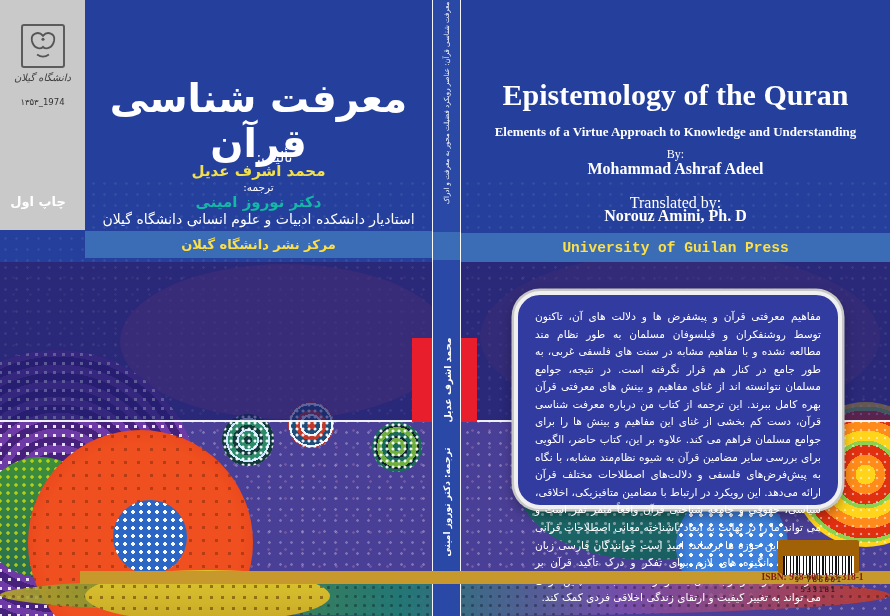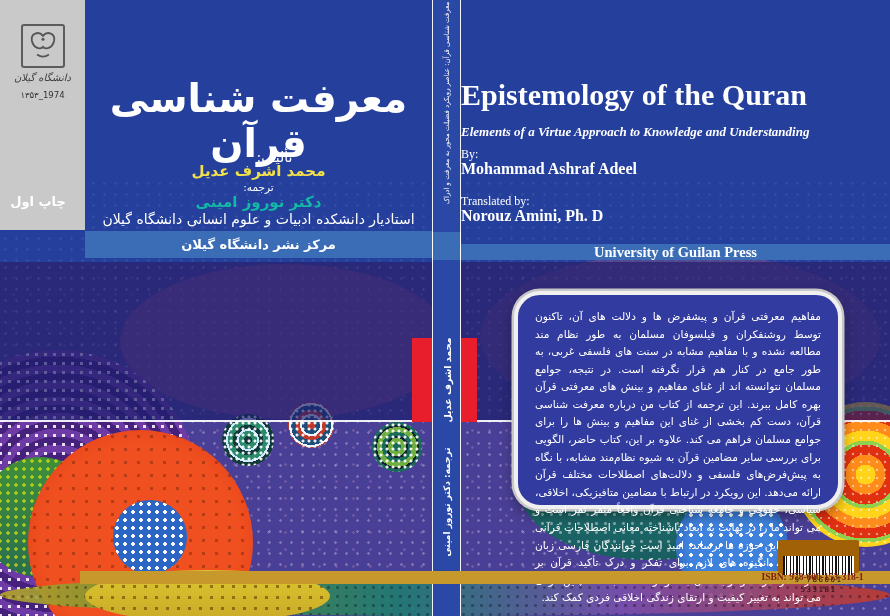--- a/index.html
+++ b/index.html
@@ -75,51 +75,51 @@
   .white-line{position:absolute;left:0;top:420px;width:890px;height:2px;
     background:rgba(255,255,255,.92);z-index:2;}
   .red-block{position:absolute;left:412px;top:338px;width:65px;height:84px;background:#e81e2c;z-index:2;}
 
   
   .flap{position:absolute;left:0;top:0;width:85px;height:230px;background:#c9c9c9;z-index:2;
         display:flex;flex-direction:column;align-items:center;}
   .logo-box{margin-top:24px;width:44px;height:44px;border:2.5px solid #5c5c5c;border-radius:3px;
         display:flex;align-items:center;justify-content:center;background:#c9c9c9;}
   .logo-name{margin-top:4px;font-size:10px;font-weight:normal;color:#3e3e3e;font-style:italic;}
-  .logo-years{margin-top:7px;font-size:8.5px;color:#333;letter-spacing:1px;direction:ltr;}
+  .logo-years{margin-top:14px;font-size:8.5px;color:#333;letter-spacing:1px;direction:ltr;}
   .edition{position:absolute;left:0;top:194px;width:76px;text-align:center;
         color:#fff;font-size:13px;font-weight:bold;}
 
   
   .fa-panel{position:absolute;left:85px;top:0;width:347px;height:232px;z-index:2;
         text-align:center;direction:rtl;color:#fff;}
   .fa-title{position:absolute;left:0;top:76px;width:100%;font-size:39px;font-weight:bold;color:#ffffff;}
   .fa-subtitle{position:absolute;left:0;top:121px;width:100%;font-size:13.5px;font-weight:bold;}
   .fa-author-label{position:absolute;left:16px;top:149px;width:100%;font-size:14px;}
   .fa-author{position:absolute;left:0;top:162px;width:100%;font-size:15px;font-weight:bold;color:#f2e04a;}
   .fa-translator-label{position:absolute;left:0;top:181px;width:100%;font-size:10.5px;}
   .fa-translator{position:absolute;left:0;top:193px;width:100%;font-size:15px;font-weight:bold;color:#14b8a6;}
   .fa-affiliation{position:absolute;left:0;top:211px;width:100%;font-size:14px;}
 
   
-  .bar{position:absolute;background:#3a6db6;color:#ffffff;display:flex;align-items:center;
+  .bar{position:absolute;background:#3a6db6;color:#fde047;display:flex;align-items:center;
        justify-content:center;font-weight:bold;z-index:4;}
   .bar-fa{left:85px;top:231px;width:347px;height:27px;font-size:13px;direction:rtl;}
   .bar-mid{left:432px;top:232px;width:29px;height:28px;border-left:1.5px solid #fff;border-right:1.5px solid #fff;}
-  .bar-en{left:461px;top:244px;width:429px;height:16px;font-size:14.5px;
-       font-family:Liberation Serif, serif;}
+  .bar-en{left:461px;top:233px;width:429px;height:29px;font-size:14.5px;
+       font-family:Liberation Mono, monospace;}
 
   
   .en-panel{position:absolute;left:461px;top:0;width:429px;height:178px;z-index:2;
-       text-align:left;color:#fff;font-family:"Liberation Serif","DejaVu Serif",serif;}
+       text-align:center;color:#fff;font-family:"Liberation Serif","DejaVu Serif",serif;}
   .en-title{position:absolute;left:0;top:78px;width:100%;font-size:30px;font-weight:bold;}
-  .en-subtitle{position:absolute;left:0;top:124px;width:100%;font-size:13px;font-weight:bold;font-style:italic;}
+  .en-subtitle{position:absolute;left:0;top:124px;width:100%;font-size:13px;font-weight:bold;}
   .en-by{position:absolute;left:0;top:147px;width:100%;font-size:12px;}
   .en-author{position:absolute;left:0;top:160px;width:100%;font-size:16px;font-weight:bold;}
-  .en-tr-label{position:absolute;left:0;top:194px;width:100%;font-size:12px;}
+  .en-tr-label{position:absolute;left:0;top:194px;width:100%;font-size:16px;}
   .en-translator{position:absolute;left:0;top:207px;width:100%;font-size:16px;font-weight:bold;}
 
   
   .spine{position:absolute;left:432px;top:0;width:29px;height:616px;background:#2a49a7;
        border-left:1.5px solid rgba(255,255,255,.95);border-right:1.5px solid rgba(255,255,255,.95);z-index:3;}
   .spine-text{position:absolute;left:50%;white-space:nowrap;color:#fff;direction:rtl;
        transform:translate(-50%,-50%) rotate(-90deg);}
   .spine-title{top:103px;font-size:7px;}
   .spine-author{top:380px;font-size:9.5px;font-weight:bold;}
   .spine-translator{top:502px;font-size:9px;font-weight:bold;}

